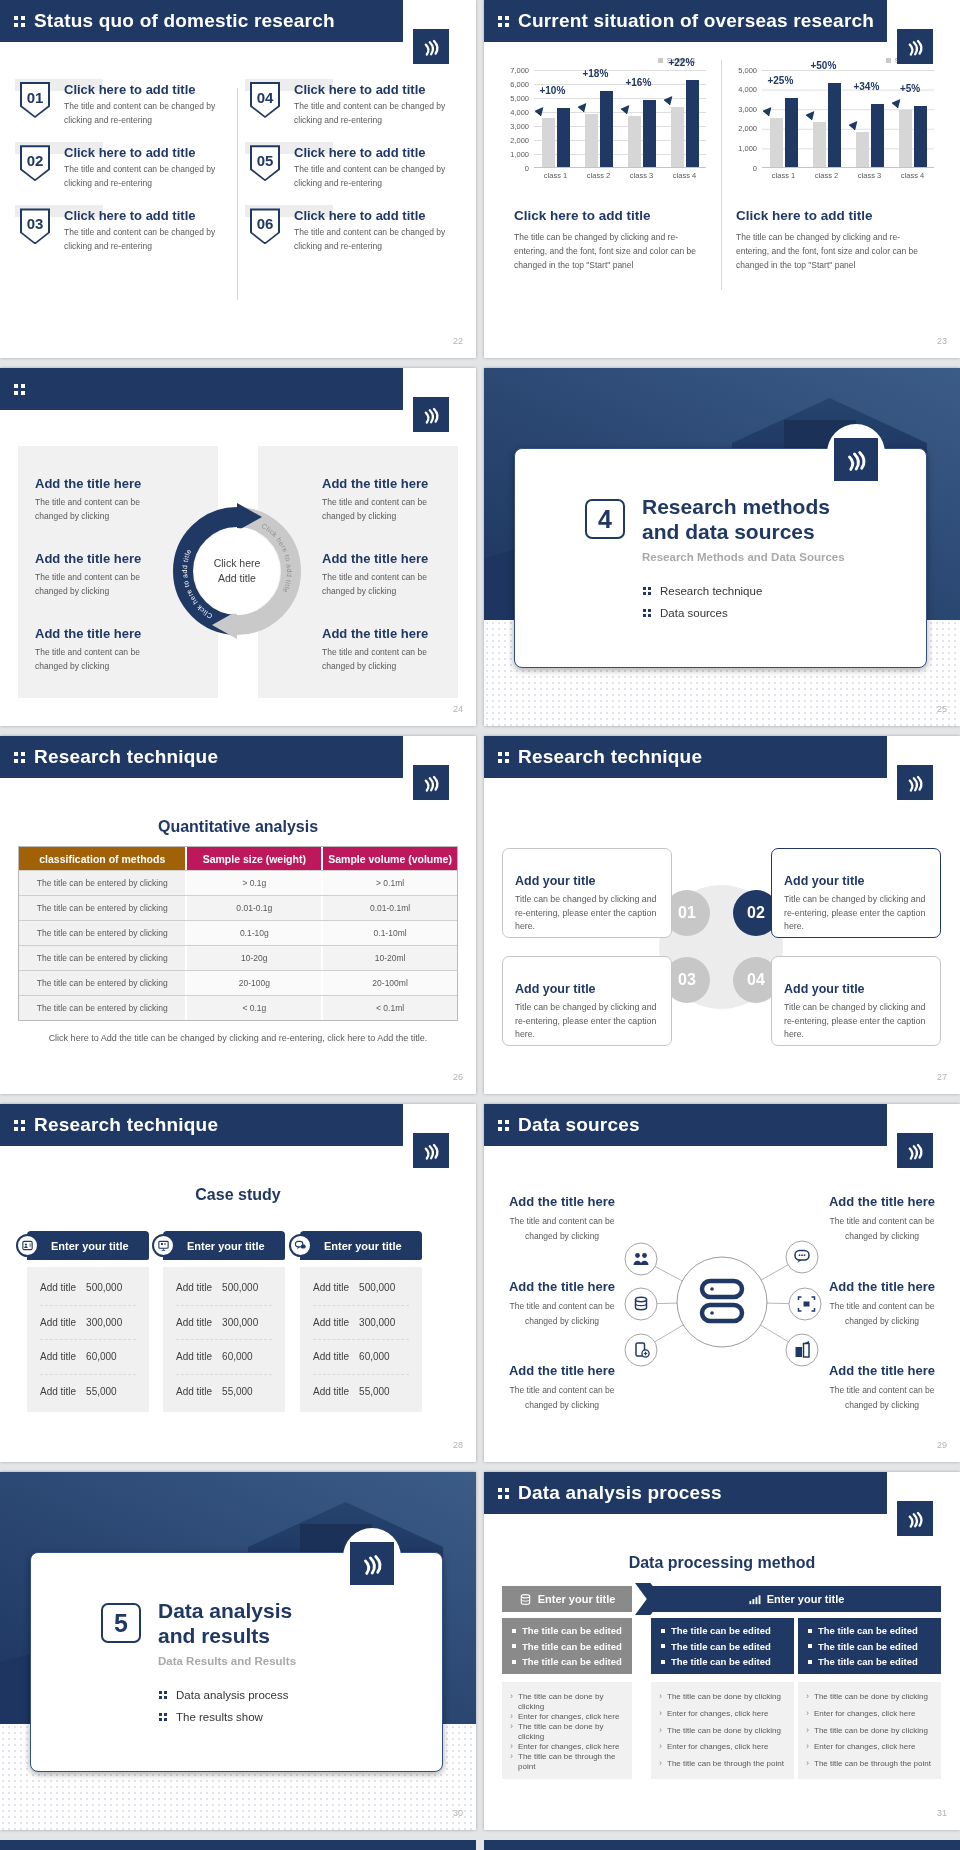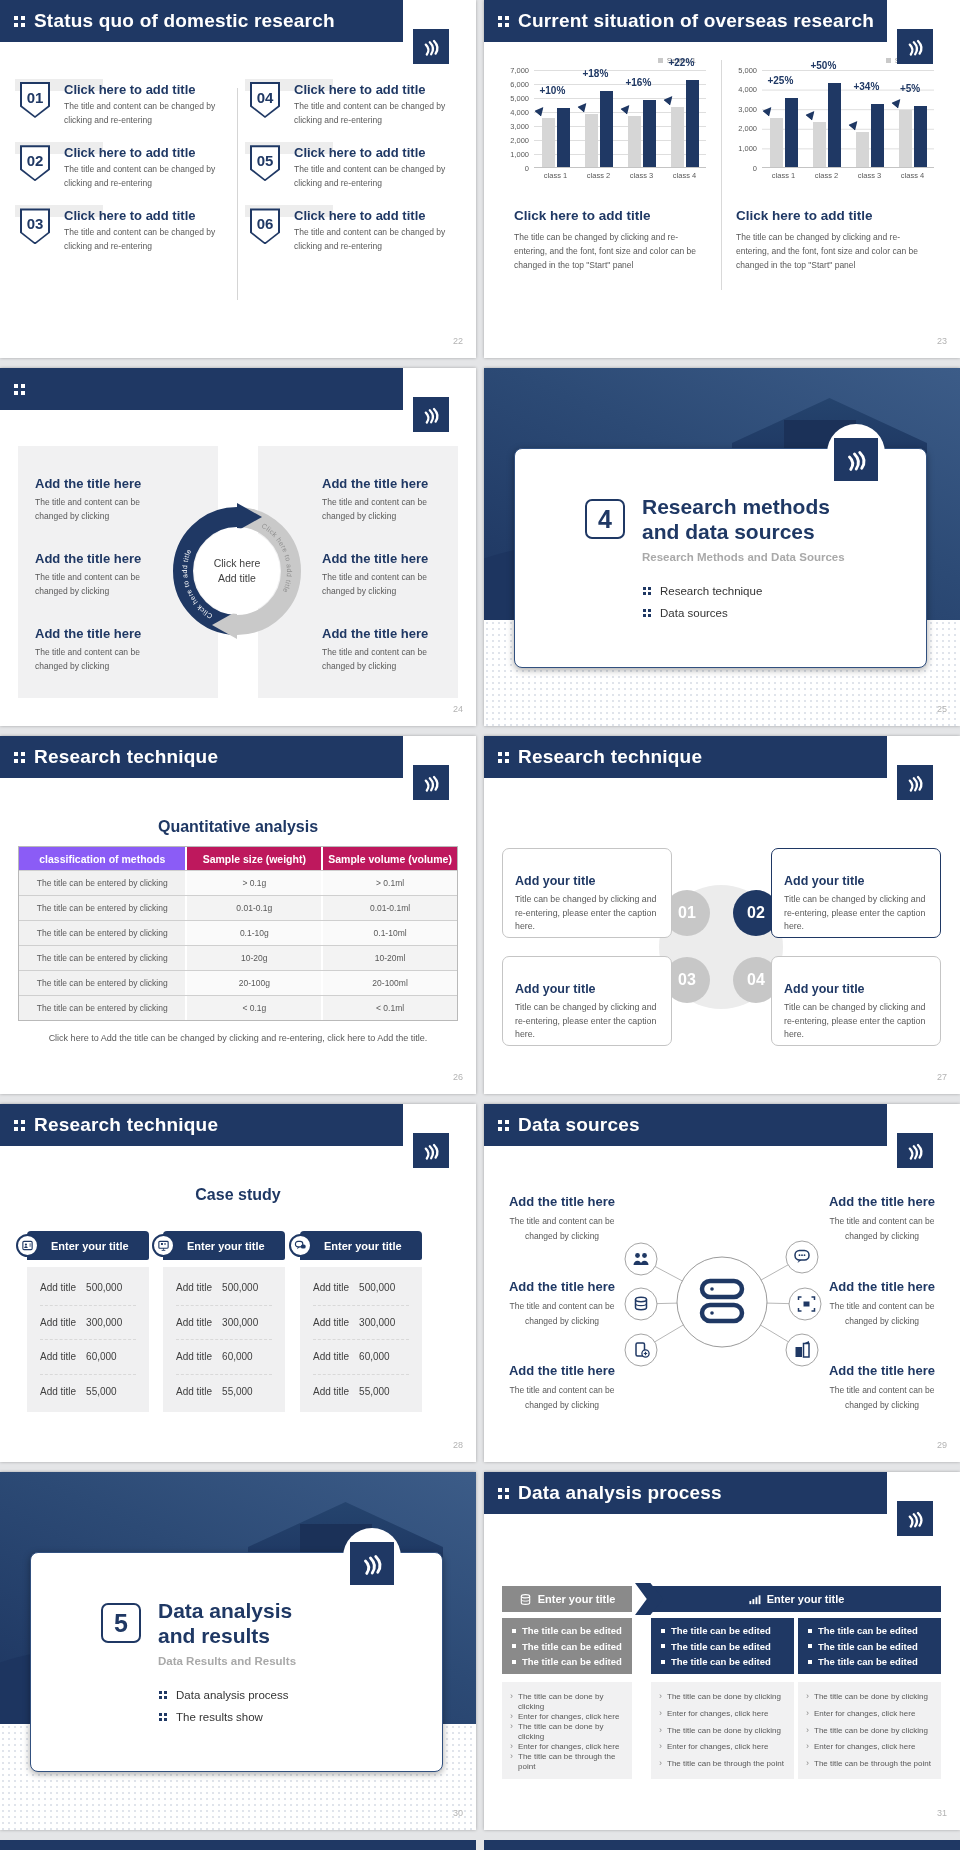--- a/index.html
+++ b/index.html
@@ -72,21 +72,21 @@
 .sec-title span{display:block;font-size:21px;font-weight:bold;color:#1f3864;line-height:1.17}
 .sec-sub{position:absolute;left:127px;top:102px;font-size:11.5px;font-weight:bold;color:#a9a9a9}
 .sec-bullets{position:absolute;left:128px;top:136px;display:flex;flex-direction:column;gap:10px}
 .sb{display:flex;align-items:center;font-size:11.5px;color:#333}
 .ndots{position:relative;width:8px;height:8px;margin-right:9px;flex:none}
 .ndots::before{content:"";position:absolute;width:3px;height:3px;background:#1f3864;box-shadow:5px 0 0 #1f3864,0 5px 0 #1f3864,5px 5px 0 #1f3864}
 
 .qtable{position:absolute;left:18px;top:110px;width:440px;border:1px solid #b9b9b9;background:#fff}
 .q-head{display:flex;height:23px}
 .qh{font-size:10.5px;font-weight:bold;color:#fff;display:flex;align-items:center;justify-content:center}
-.qh1{width:38%;background:#8b5cf6}
+.qh1{width:38%;background:#a16207}
 .qh2{width:31%;background:#be185d;border-left:2px solid #fff}
 .q-row{display:flex;height:25px;border-top:1px solid #cfcfcf}
 .qc{font-size:8.5px;color:#595959;display:flex;align-items:center;justify-content:center}
 .qc1{width:38%;background:#f1f1f1}
 .qc2{width:31%;background:#fafafa;border-left:2px solid #fff}
 .q-row:nth-of-type(even) .qc2{background:#f3f3f3}
 .q-foot{position:absolute;top:297px;left:0;width:100%;text-align:center;font-size:9px;color:#595959}
 
 .qbox{position:absolute;width:170px;height:90px;background:#fff;border:1px solid #c5c5c5;border-radius:7px;padding:25px 12px;z-index:2}
 .qb1{left:18px;top:112px}.qb2{left:287px;top:112px;border:1.5px solid #1f3864}.qb3{left:18px;top:220px}.qb4{left:287px;top:220px}
@@ -818,20 +818,21 @@
     <div class="logo">
         <span class="dome"></span>
         <span class="lsq">
           <svg width="24" height="24" viewBox="0 0 24 24">
             <path class="swoosh" d="M7.8 19.5C10.2 16 9.9 12.6 6.8 9.6"></path>
             <path class="swoosh" d="M12.2 19.2C14.9 15.2 14.5 11 10.8 7.2"></path>
             <path class="swoosh" d="M16.6 18.6C19.3 14.6 18.9 10 15 6"></path>
           </svg>
         </span>
       </div>
+    <h3 class="sub">Data processing method</h3>
     <div class="fh fh-gray">
       <svg width="13" height="13" viewBox="0 0 14 14">
           <ellipse cx="7" cy="3.5" rx="4.5" ry="1.8" fill="none" stroke="#fff" stroke-width="1.2"></ellipse>
           <path d="M2.5 3.5v7c0 1 2 1.8 4.5 1.8s4.5-.8 4.5-1.8v-7" fill="none" stroke="#fff" stroke-width="1.2"></path>
           <path d="M2.5 7c0 1 2 1.8 4.5 1.8S11.5 8 11.5 7" fill="none" stroke="#fff" stroke-width="1"></path>
         </svg>
       <span>Enter your title</span>
     </div>
     <div class="fh-arrow"></div>
     <div class="fh fh-navy">

